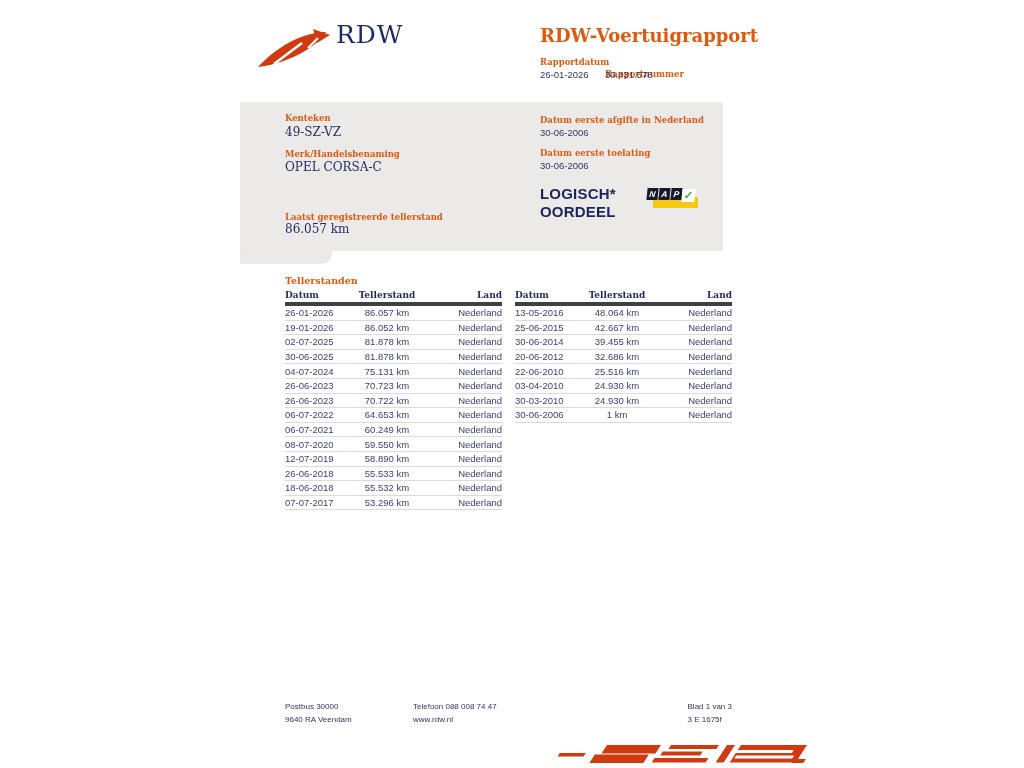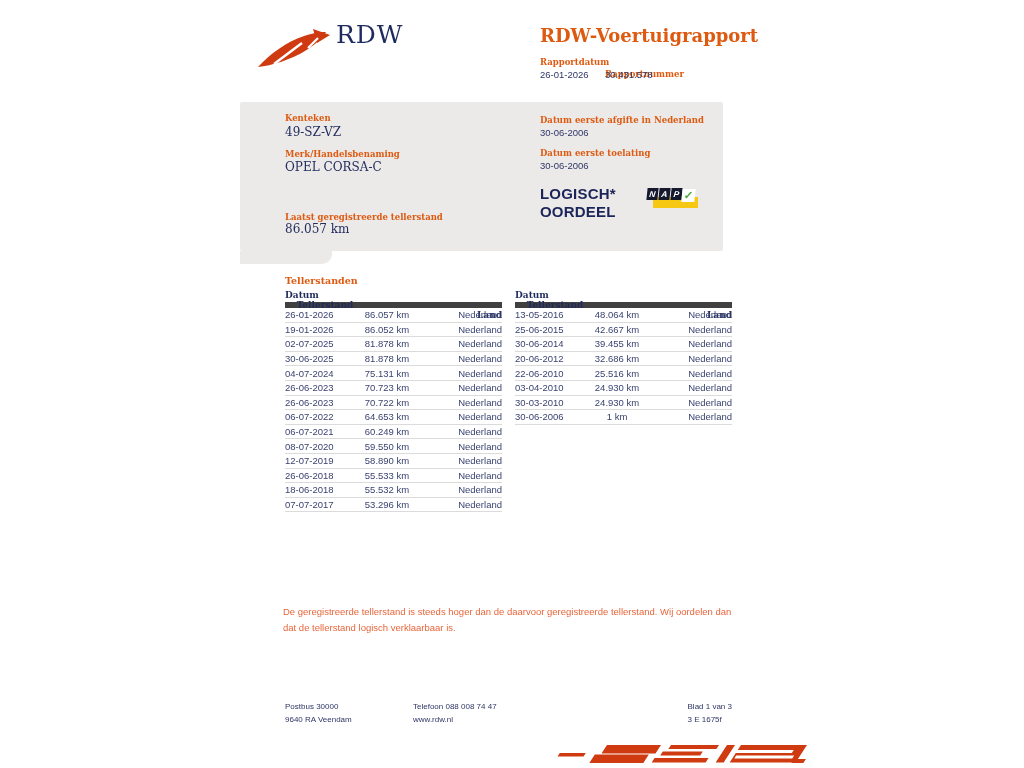--- a/index.html
+++ b/index.html
@@ -33,22 +33,22 @@
            transform:skewX(-6deg);}
   #nap .chk{position:absolute;left:36px;top:3px;width:13px;height:13px;background:#fff;
             color:#46a634;font-size:11px;font-weight:bold;text-align:center;line-height:13px;
             transform:skewX(-6deg);}
 
   
   #section-title{left:285px;top:275px;font-family:"DejaVu Serif",serif;font-weight:bold;
                  font-size:9.5px;color:#dd5a10;}
   #tables{left:285px;top:290px;width:447px;display:flex;gap:13px;}
   .mtable{width:217px;}
-  .thead{display:flex;height:11px;border-bottom:6px solid #404040;padding-bottom:1px;
-         font-family:"DejaVu Serif",serif;font-weight:bold;font-size:9px;color:#1f2a5c;flex-direction:column;}
+  .thead{display:flex;height:11px;border-bottom:4px solid #404040;padding-bottom:1px;
+         font-family:"DejaVu Serif",serif;font-weight:bold;font-size:9px;color:#1f2a5c;}
   .trow{display:flex;height:13.6px;border-bottom:1px solid #dbdbdb;align-items:center;
         font-size:9.5px;color:#3a4370;}
   .tcell{white-space:nowrap;}
   .datum{width:62px;text-align:left;}
   .tellerstand{width:80px;text-align:center;}
   .land{flex:1;text-align:right;}
 
   
   #footnote{left:283px;top:600px;width:455px;}
   #footnote-title{font-size:11px;font-weight:bold;color:#1b2559;}
@@ -238,21 +238,20 @@
           <div class="trow">
             <div class="tcell datum">30-06-2006</div>
             <div class="tcell tellerstand">1 km</div>
             <div class="tcell land">Nederland</div>
           </div>
         </div>
     </div>
   </div>
 
   <div class="abs" id="footnote">
-    <div id="footnote-text">De geregistreerde tellerstand is steeds hoger dan de daarvoor geregistreerde tellerstand. Wij oordelen dan dat de tellerstand logisch verklaarbaar is.</div>
   </div>
 
   <div class="abs foot" style="left:285px;">
     <div>Postbus 30000</div>
     <div>9640 RA Veendam</div>
   </div>
   <div class="abs foot" style="left:413px;">
     <div>Telefoon 088 008 74 47</div>
     <div>www.rdw.nl</div>
   </div>

